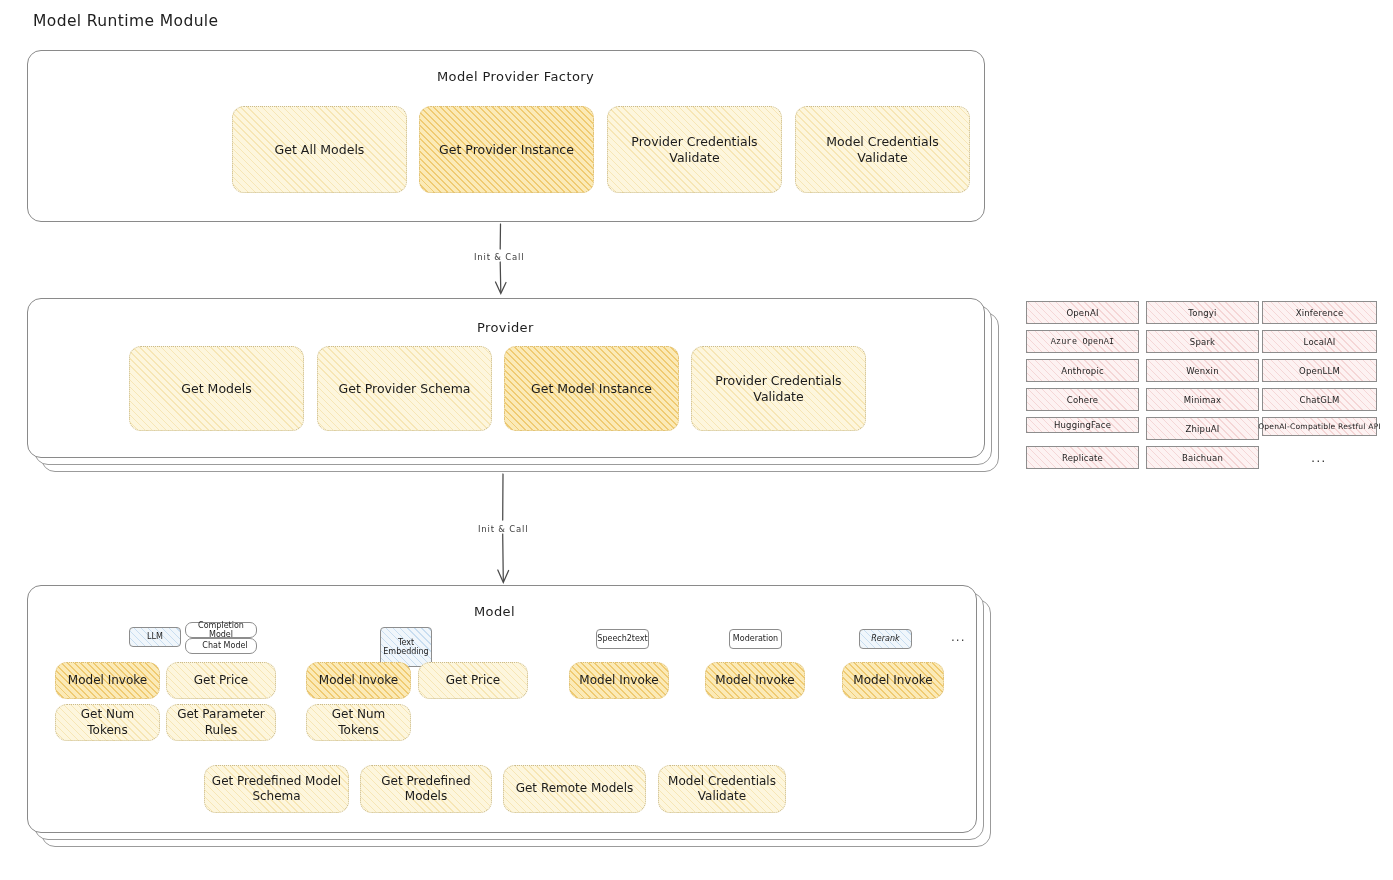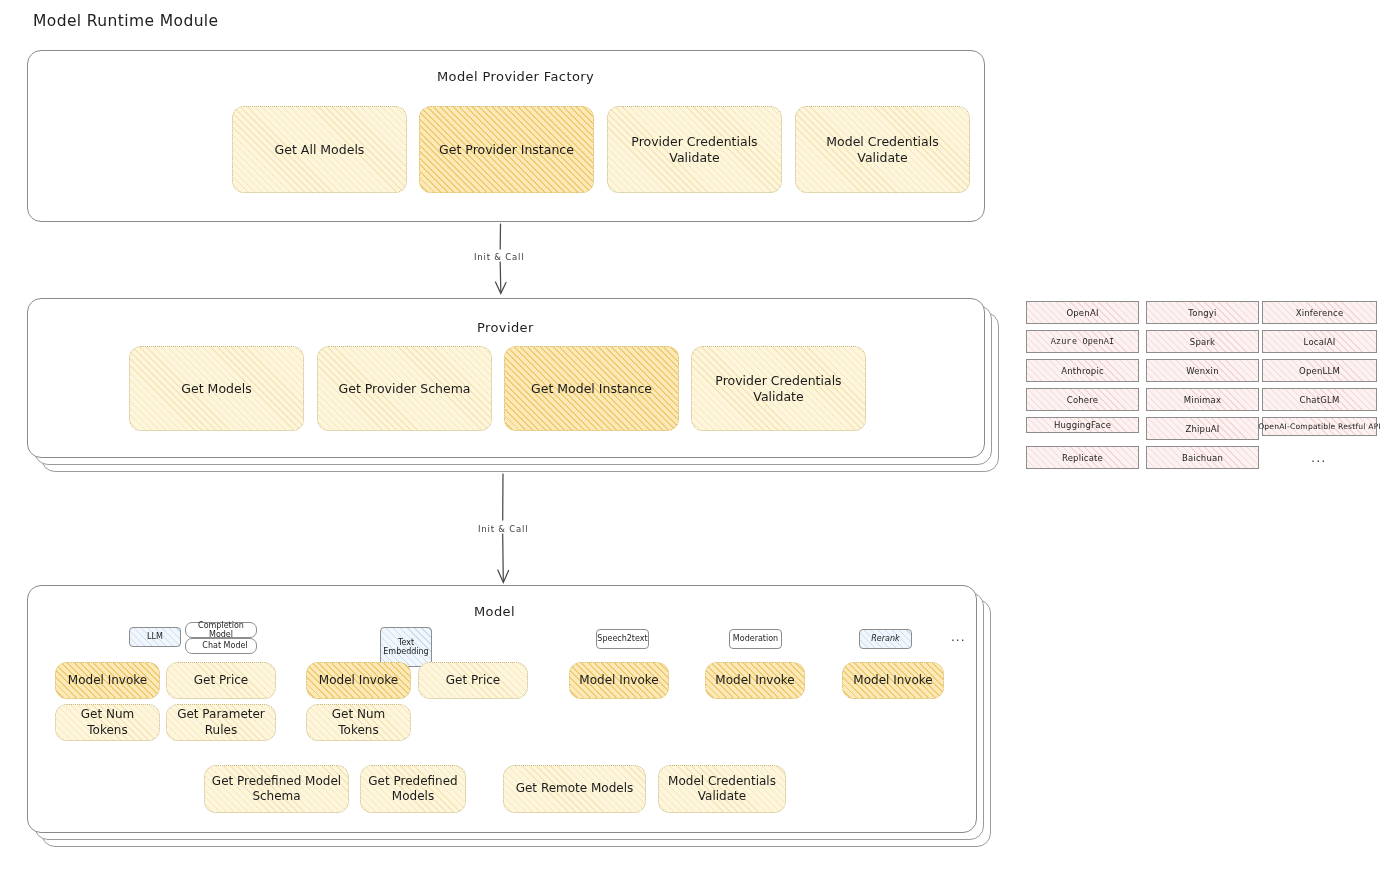--- a/index.html
+++ b/index.html
@@ -285,21 +285,21 @@
   </div>
   <div class="node fill-strong" style="left:842px;top:662px;width:102px;height:37px;font-size:12px;">
     <span class="lbl">Model Invoke</span>
   </div>
 
   <div class="ellipsis" style="left:951px;top:630px;font-size:12px;">...</div>
 
   <div class="node fill-pale" style="left:204px;top:765px;width:145px;height:48px;font-size:12px;">
     <span class="lbl">Get Predefined Model Schema</span>
   </div>
-  <div class="node fill-pale" style="left:360px;top:765px;width:106px;height:48px;font-size:12px;">
+  <div class="node fill-pale" style="left:360px;top:765px;width:132px;height:48px;font-size:12px;">
     <span class="lbl">Get Predefined Models</span>
   </div>
   <div class="node fill-pale" style="left:503px;top:765px;width:143px;height:48px;font-size:12px;">
     <span class="lbl">Get Remote Models</span>
   </div>
   <div class="node fill-pale" style="left:658px;top:765px;width:128px;height:48px;font-size:12px;">
     <span class="lbl">Model Credentials Validate</span>
   </div>
 
   <svg class="overlay" viewBox="0 0 1393 880">

